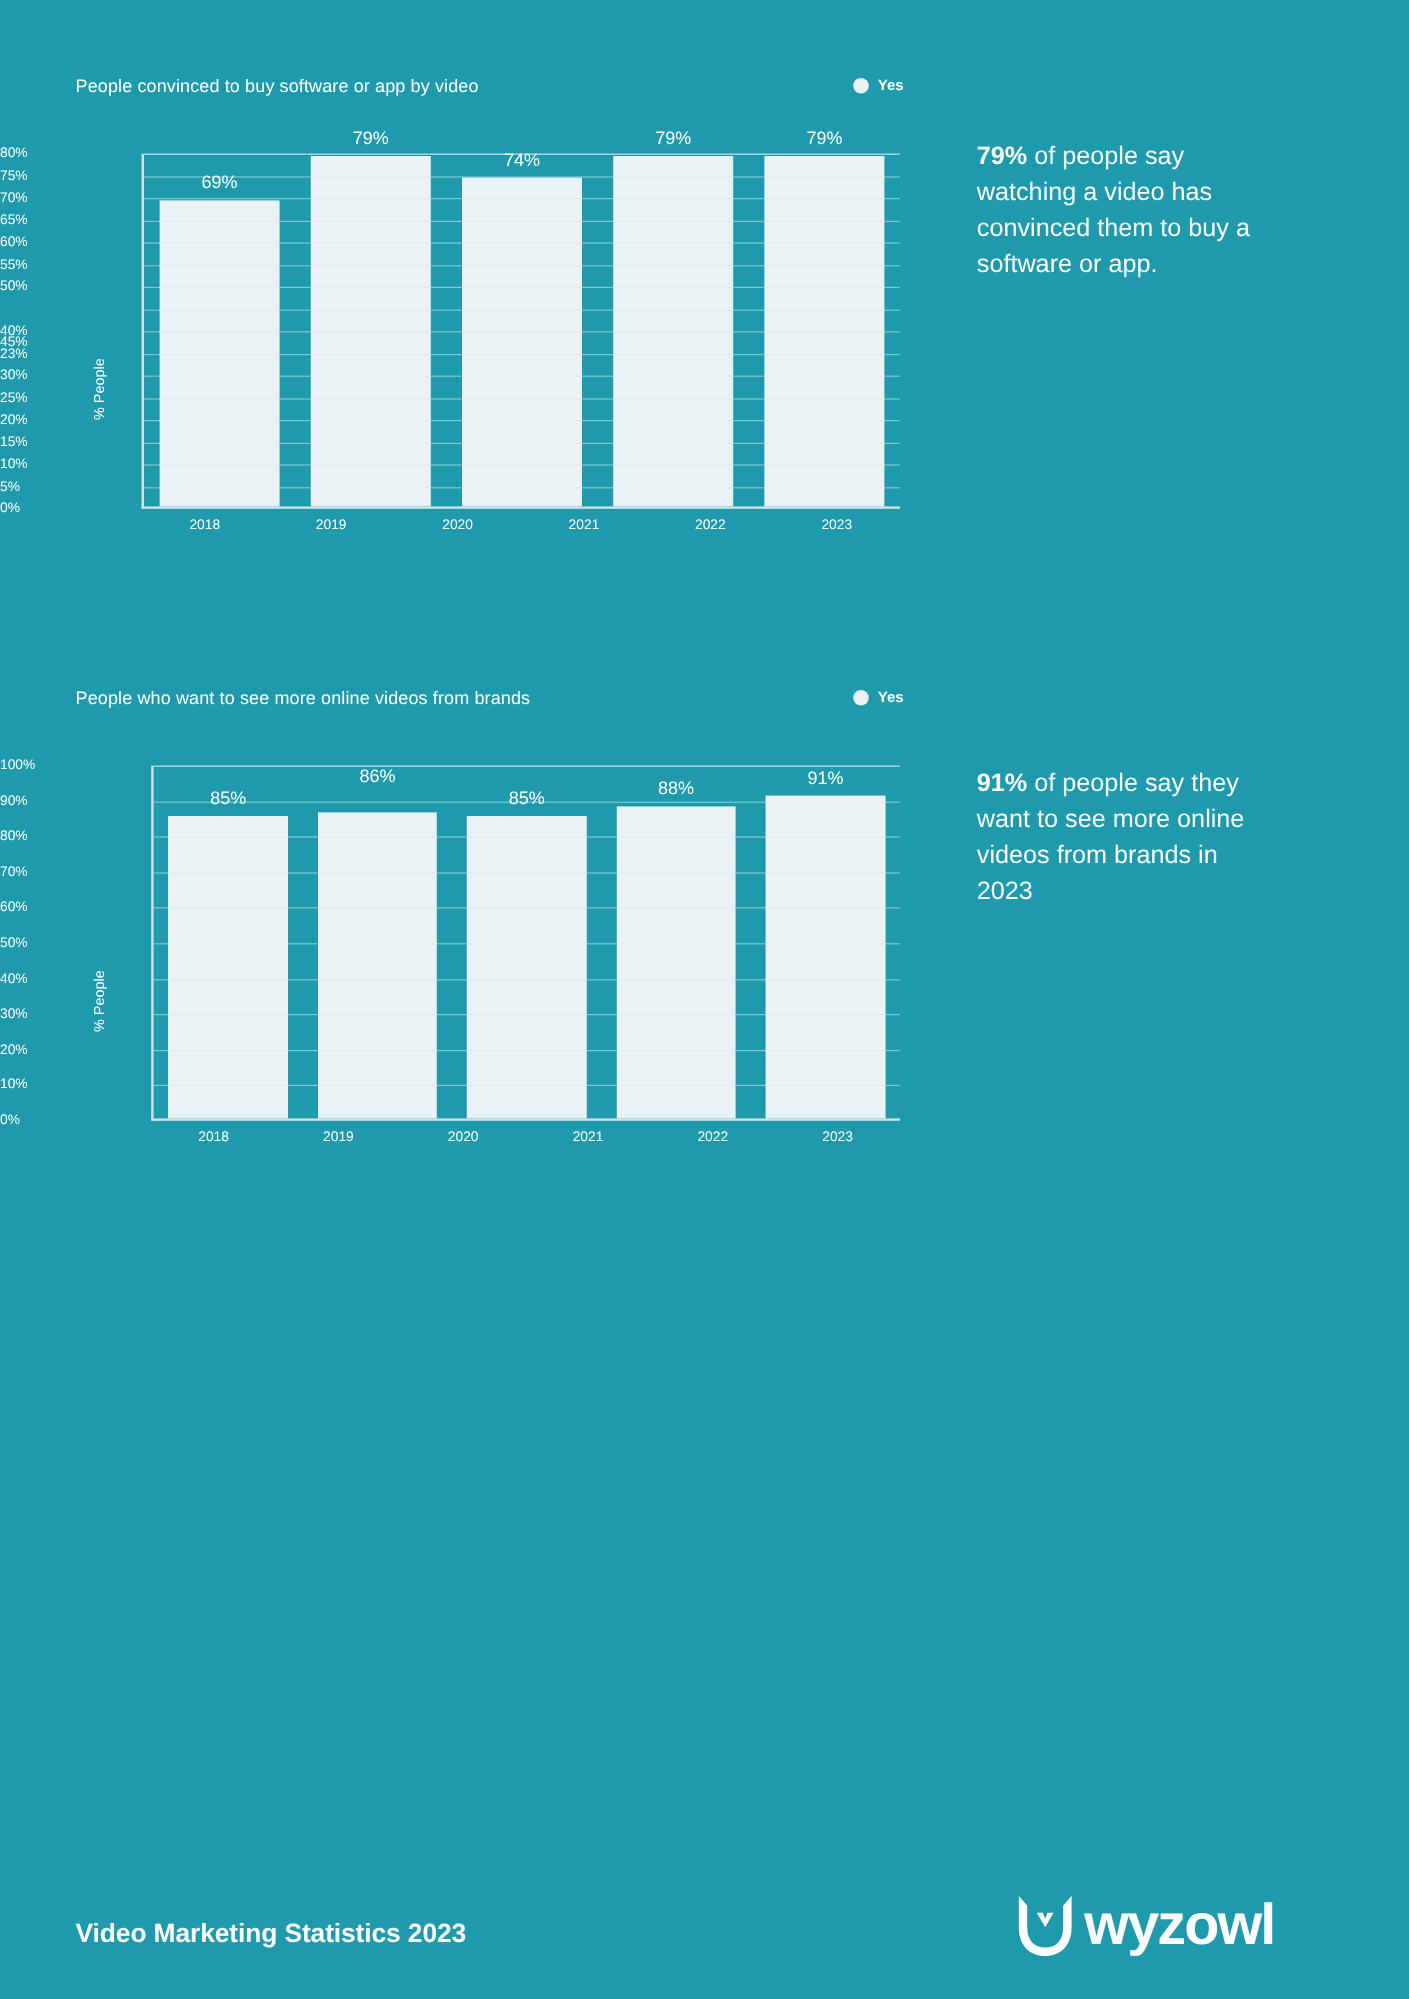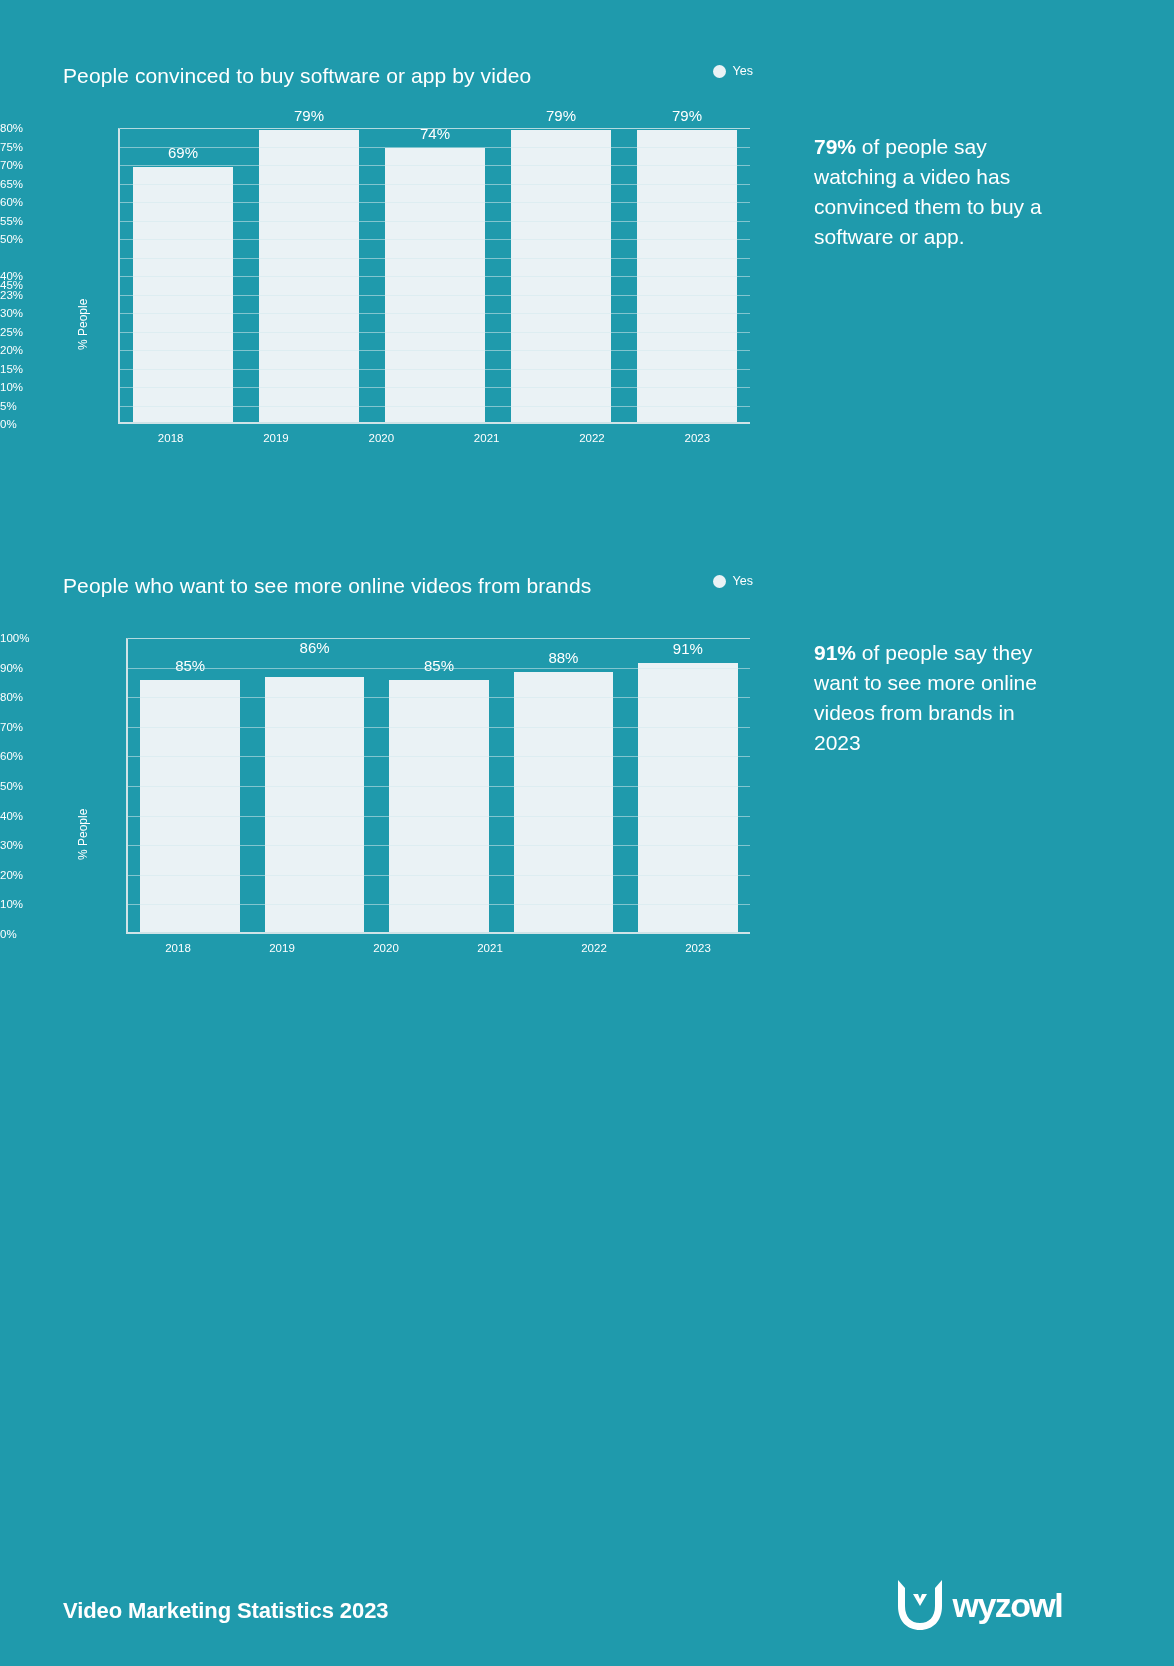--- a/index.html
+++ b/index.html
@@ -11,32 +11,32 @@
   }
   .page { position: relative; width: 1174px; height: 1666px; }
 
   
   .section { position: absolute; left: 0; width: 1174px; }
   #section-1 { top: 50px; }
   #section-2 { top: 560px; }
 
   .chart-title {
     position: absolute; left: 63px; top: 14px;
-    font-size: 21px; color: #ffffff; font-weight: 400;
+    font-size: 15px; color: #ffffff; font-weight: 400;
     letter-spacing: 0.1px; white-space: nowrap;
   }
   .legend {
     position: absolute; right: 421px; top: 14px;
     display: flex; align-items: center; gap: 7px;
   }
   .legend-dot {
     width: 13px; height: 13px; border-radius: 50%;
     background: #eaf2f5; display: block;
   }
-  .legend-label { font-size: 12.5px; color: #ffffff; }
+  .legend-label { font-size: 12.5px; color: #ffffff; font-weight: bold; }
 
   
   .plot-wrap { position: absolute; left: 0; top: 0; }
   .y-axis-title {
     position: absolute;
     font-size: 12px; color: #ffffff;
     transform: rotate(-90deg); transform-origin: left top;
     white-space: nowrap;
   }
   .y-ticks { position: absolute; }
@@ -78,37 +78,37 @@
     flex: 1 1 0; text-align: center;
     font-size: 11.5px; color: #ffffff;
   }
 
   
   .callout {
     position: absolute; width: 240px;
     font-size: 21px; line-height: 1.43; color: #ffffff;
   }
   .callout b { font-weight: 700; }
-  #callout-1 { left: 814px; top: 132px; }
+  #callout-1 { left: 814px; top: 116px; }
   #callout-2 { left: 814px; top: 638px; }
 
   
   .footer { position: absolute; left: 0; bottom: 0; width: 1174px; height: 120px; }
   .footer-title {
     position: absolute; left: 63px; bottom: 42px;
     font-size: 22px; font-weight: 700; color: #ffffff;
     letter-spacing: -0.1px;
   }
   .logo {
     position: absolute; right: 112px; bottom: 32px;
     display: flex; align-items: center; gap: 6px;
   }
   .logo-mark { width: 54px; height: 58px; display: block; }
   .logo-word {
-    font-size: 34px; font-weight: 700; color: #ffffff;
+    font-size: 48px; font-weight: 700; color: #ffffff;
     letter-spacing: -1.6px; line-height: 1;
     font-family: "Liberation Sans", sans-serif;
   }
 </style>
 </head>
 <body>
 
 <div class="page">
 
   <div class="section" id="section-1">

